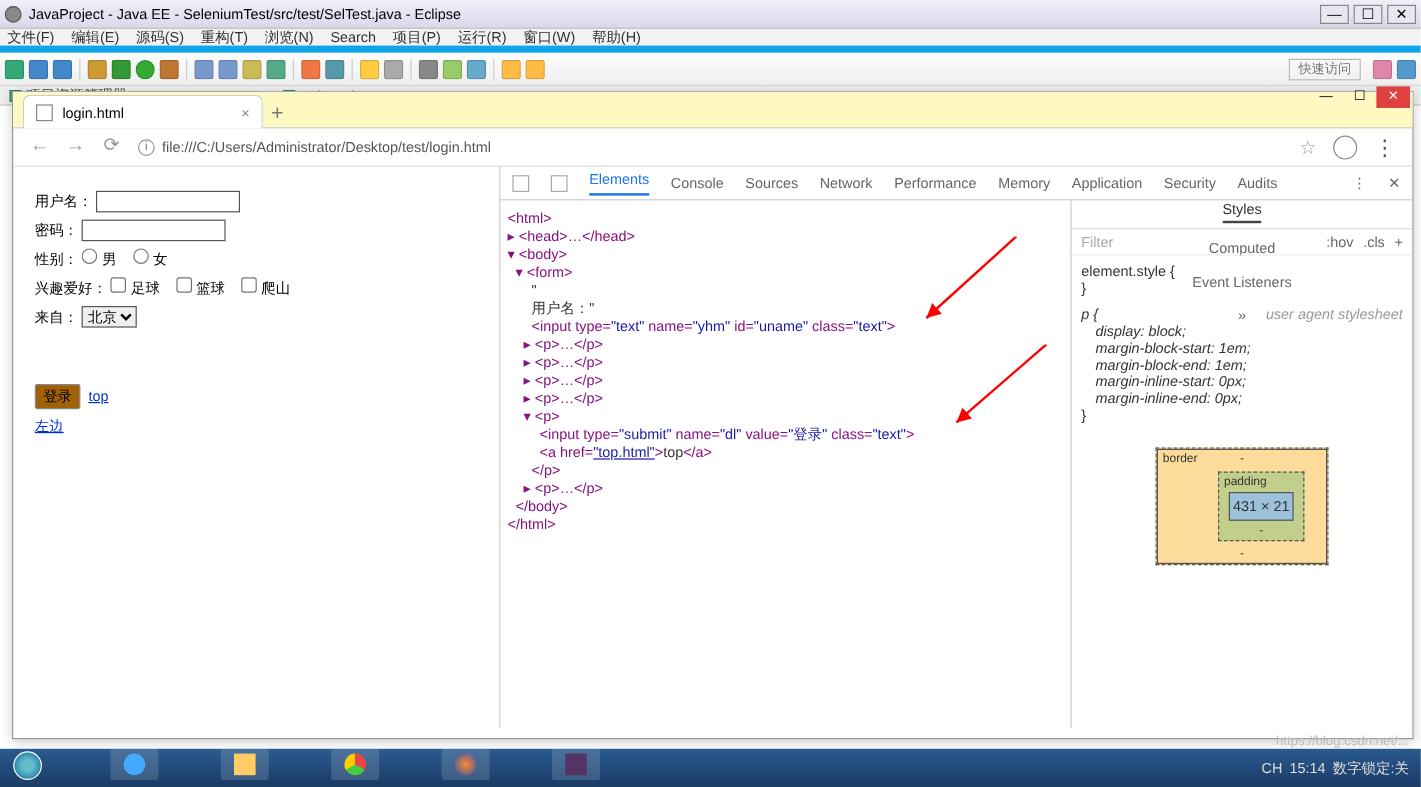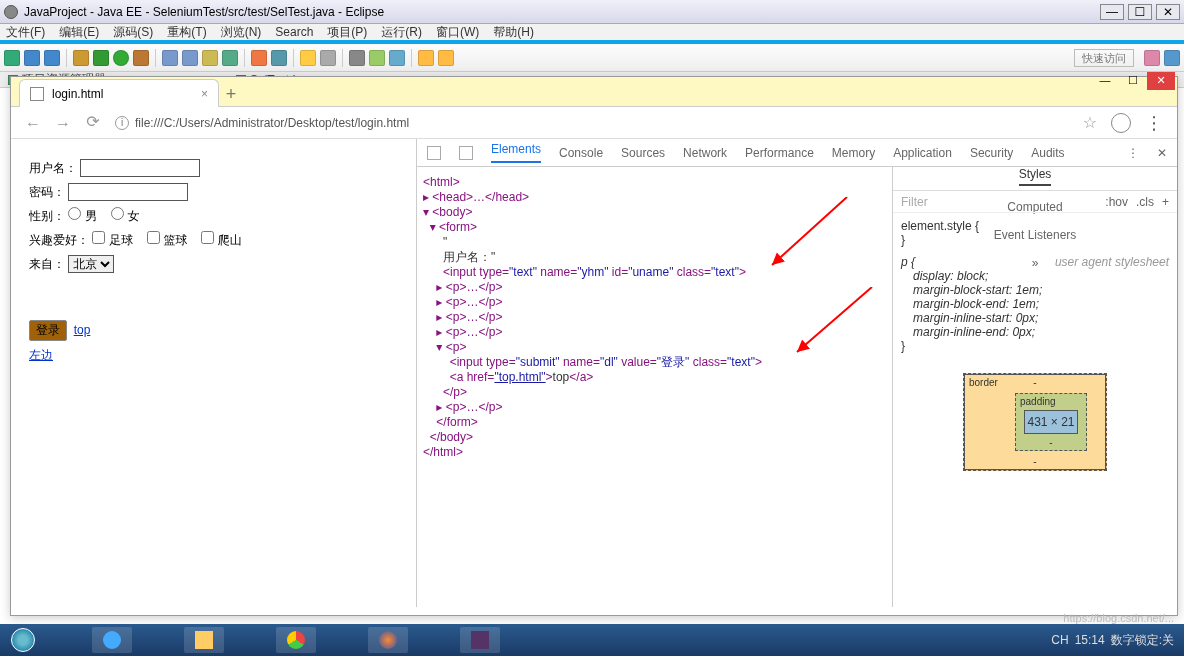--- a/index.html
+++ b/index.html
@@ -5,21 +5,21 @@
 * { box-sizing: border-box; margin: 0; padding: 0; font-family: "Microsoft YaHei", Tahoma, sans-serif; font-size: 12px; }
 body { background: #fff; overflow: hidden; width: 1184px; height: 656px; }
 
 
 .eclipse-title { height: 24px; background: linear-gradient(#f0f0fa,#d8d8ea); border-bottom: 1px solid #aaa; display: flex; align-items: center; padding: 0 4px; color: #000; }
 .eclipse-title .ico { width: 14px; height: 14px; border: 1px solid #555; border-radius: 50%; margin-right: 6px; background: #888; }
 .eclipse-title .winbtns { margin-left: auto; display: flex; gap: 4px; }
 .eclipse-title .winbtn { width: 24px; height: 16px; border: 1px solid #888; background: #e8e8f0; text-align: center; line-height: 14px; }
 
 
-.eclipse-menu { height: 20px; background: #f2f2f2; border-bottom: 4px solid #0ea5e9; display: flex; align-items: center; padding: 0 6px; gap: 14px; color: #333; }
+.eclipse-menu { height: 20px; background: #f2f2f2; border-bottom: 6px solid #0ea5e9; display: flex; align-items: center; padding: 0 6px; gap: 14px; color: #333; }
 .eclipse-menu span { cursor: default; }
 
 
 .eclipse-toolbar { height: 28px; background: linear-gradient(#fdfdfd,#eee); border-bottom: 1px solid #ccc; display: flex; align-items: center; padding: 0 4px; gap: 4px; }
 .tb { width: 16px; height: 16px; border: 1px solid rgba(0,0,0,0.15); border-radius: 2px; }
 .sep { width: 1px; height: 18px; background: #ccc; margin: 0 2px; }
 .qa { margin-left: auto; height: 18px; width: 60px; border: 1px solid #bbb; font-size: 11px; line-height: 16px; text-align: center; color: #777; }
 
 
 .eclipse-tabs { height: 16px; background: #eee; border-bottom: 1px solid #ccc; display: flex; align-items: center; padding-left: 8px; gap: 30px; }
@@ -82,21 +82,21 @@
 .sp-body .ua { color: #999; float: right; font-style: italic; }
 .box-model { margin: 20px auto 0; width: 144px; position: relative; }
 .bm-margin { background: #f8cb9c; border: 1px dashed #555; padding: 0; position: relative; }
 .bm-border { background: #fddc9b; border: 1px solid #555; padding: 18px; position: relative; }
 .bm-padding { background: #c2cf8a; border: 1px dashed #555; padding: 16px 8px; position: relative; margin-left: 32px; }
 .bm-content { background: #9cc2db; border: 1px solid #555; text-align: center; padding: 4px 0; color: #333; }
 .bm-lab { position: absolute; top: 2px; left: 4px; font-size: 10px; color: #333; }
 .bm-val { position: absolute; font-size: 10px; color: #333; text-align: right; }
 
 
-.taskbar { position: absolute; bottom: 0; left: 0; right: 0; height: 32px; background: linear-gradient(#2a5a8e,#1a3a66); display: flex; align-items: center; padding: 0 4px; gap: 48px; }
+.taskbar { position: absolute; bottom: 0; left: 0; right: 0; height: 32px; background: linear-gradient(#2a5a8e,#1a3a66); display: flex; padding: 0 4px; gap: 48px; }
 .start { width: 38px; height: 28px; display: flex; align-items: center; justify-content: center; }
 .orb { width: 24px; height: 24px; background: radial-gradient(#6bc 30%, #069 100%); border-radius: 50%; border: 1px solid #fff; }
 .tico { width: 40px; height: 26px; background: rgba(255,255,255,0.15); margin: 0 2px; border-radius: 2px; display: flex; align-items: center; justify-content: center; }
 .ticon { width: 18px; height: 18px; }
 .tray { margin-left: auto; color: #ddd; font-size: 11px; display: flex; align-items: center; gap: 6px; padding-right: 6px; }
 
 .watermark { position: absolute; bottom: 32px; right: 10px; color: #bbb; font-size: 11px; z-index: 50; }
 </style>
 </head>
 <body>
@@ -252,21 +252,20 @@
 <div class="ln"><span class="tag">      &lt;input type=</span><span class="val">"text"</span><span class="tag"> name=</span><span class="val">"yhm"</span><span class="tag"> id=</span><span class="val">"uname"</span><span class="tag"> class=</span><span class="val">"text"</span><span class="tag">&gt;</span></div>
 <div class="ln"><span class="tag">    ▸ &lt;p&gt;…&lt;/p&gt;</span></div>
 <div class="ln"><span class="tag">    ▸ &lt;p&gt;…&lt;/p&gt;</span></div>
 <div class="ln"><span class="tag">    ▸ &lt;p&gt;…&lt;/p&gt;</span></div>
 <div class="ln"><span class="tag">    ▸ &lt;p&gt;…&lt;/p&gt;</span></div>
 <div class="ln"><span class="tag">    ▾ &lt;p&gt;</span></div>
 <div class="ln"><span class="tag">        &lt;input type=</span><span class="val">"submit"</span><span class="tag"> name=</span><span class="val">"dl"</span><span class="tag"> value=</span><span class="val">"登录"</span><span class="tag"> class=</span><span class="val">"text"</span><span class="tag">&gt;</span></div>
 <div class="ln"><span class="tag">        &lt;a href=</span><span class="val" style="text-decoration:underline">"top.html"</span><span class="tag">&gt;</span><span class="txt">top</span><span class="tag">&lt;/a&gt;</span></div>
 <div class="ln"><span class="tag">      &lt;/p&gt;</span></div>
 <div class="ln"><span class="tag">    ▸ &lt;p&gt;…&lt;/p&gt;</span></div>
-<div class="ln"><span class="tag">    &lt;/form&gt;</span></div>
 <div class="ln"><span class="tag">  &lt;/body&gt;</span></div>
 <div class="ln"><span class="tag">&lt;/html&gt;</span></div>
 
           <svg class="arrow1" style="left:350px;top:30px" width="90" height="80">
             <defs>
                 <marker id="ah" markerWidth="8" markerHeight="8" refX="6" refY="3" orient="auto">
                   <path d="M0,0 L6,3 L0,6 Z" fill="red"></path>
                 </marker>
               </defs>
             <line x1="80" y1="0" x2="5" y2="68" stroke="red" stroke-width="2" marker-end="url(#ah)"></line>

